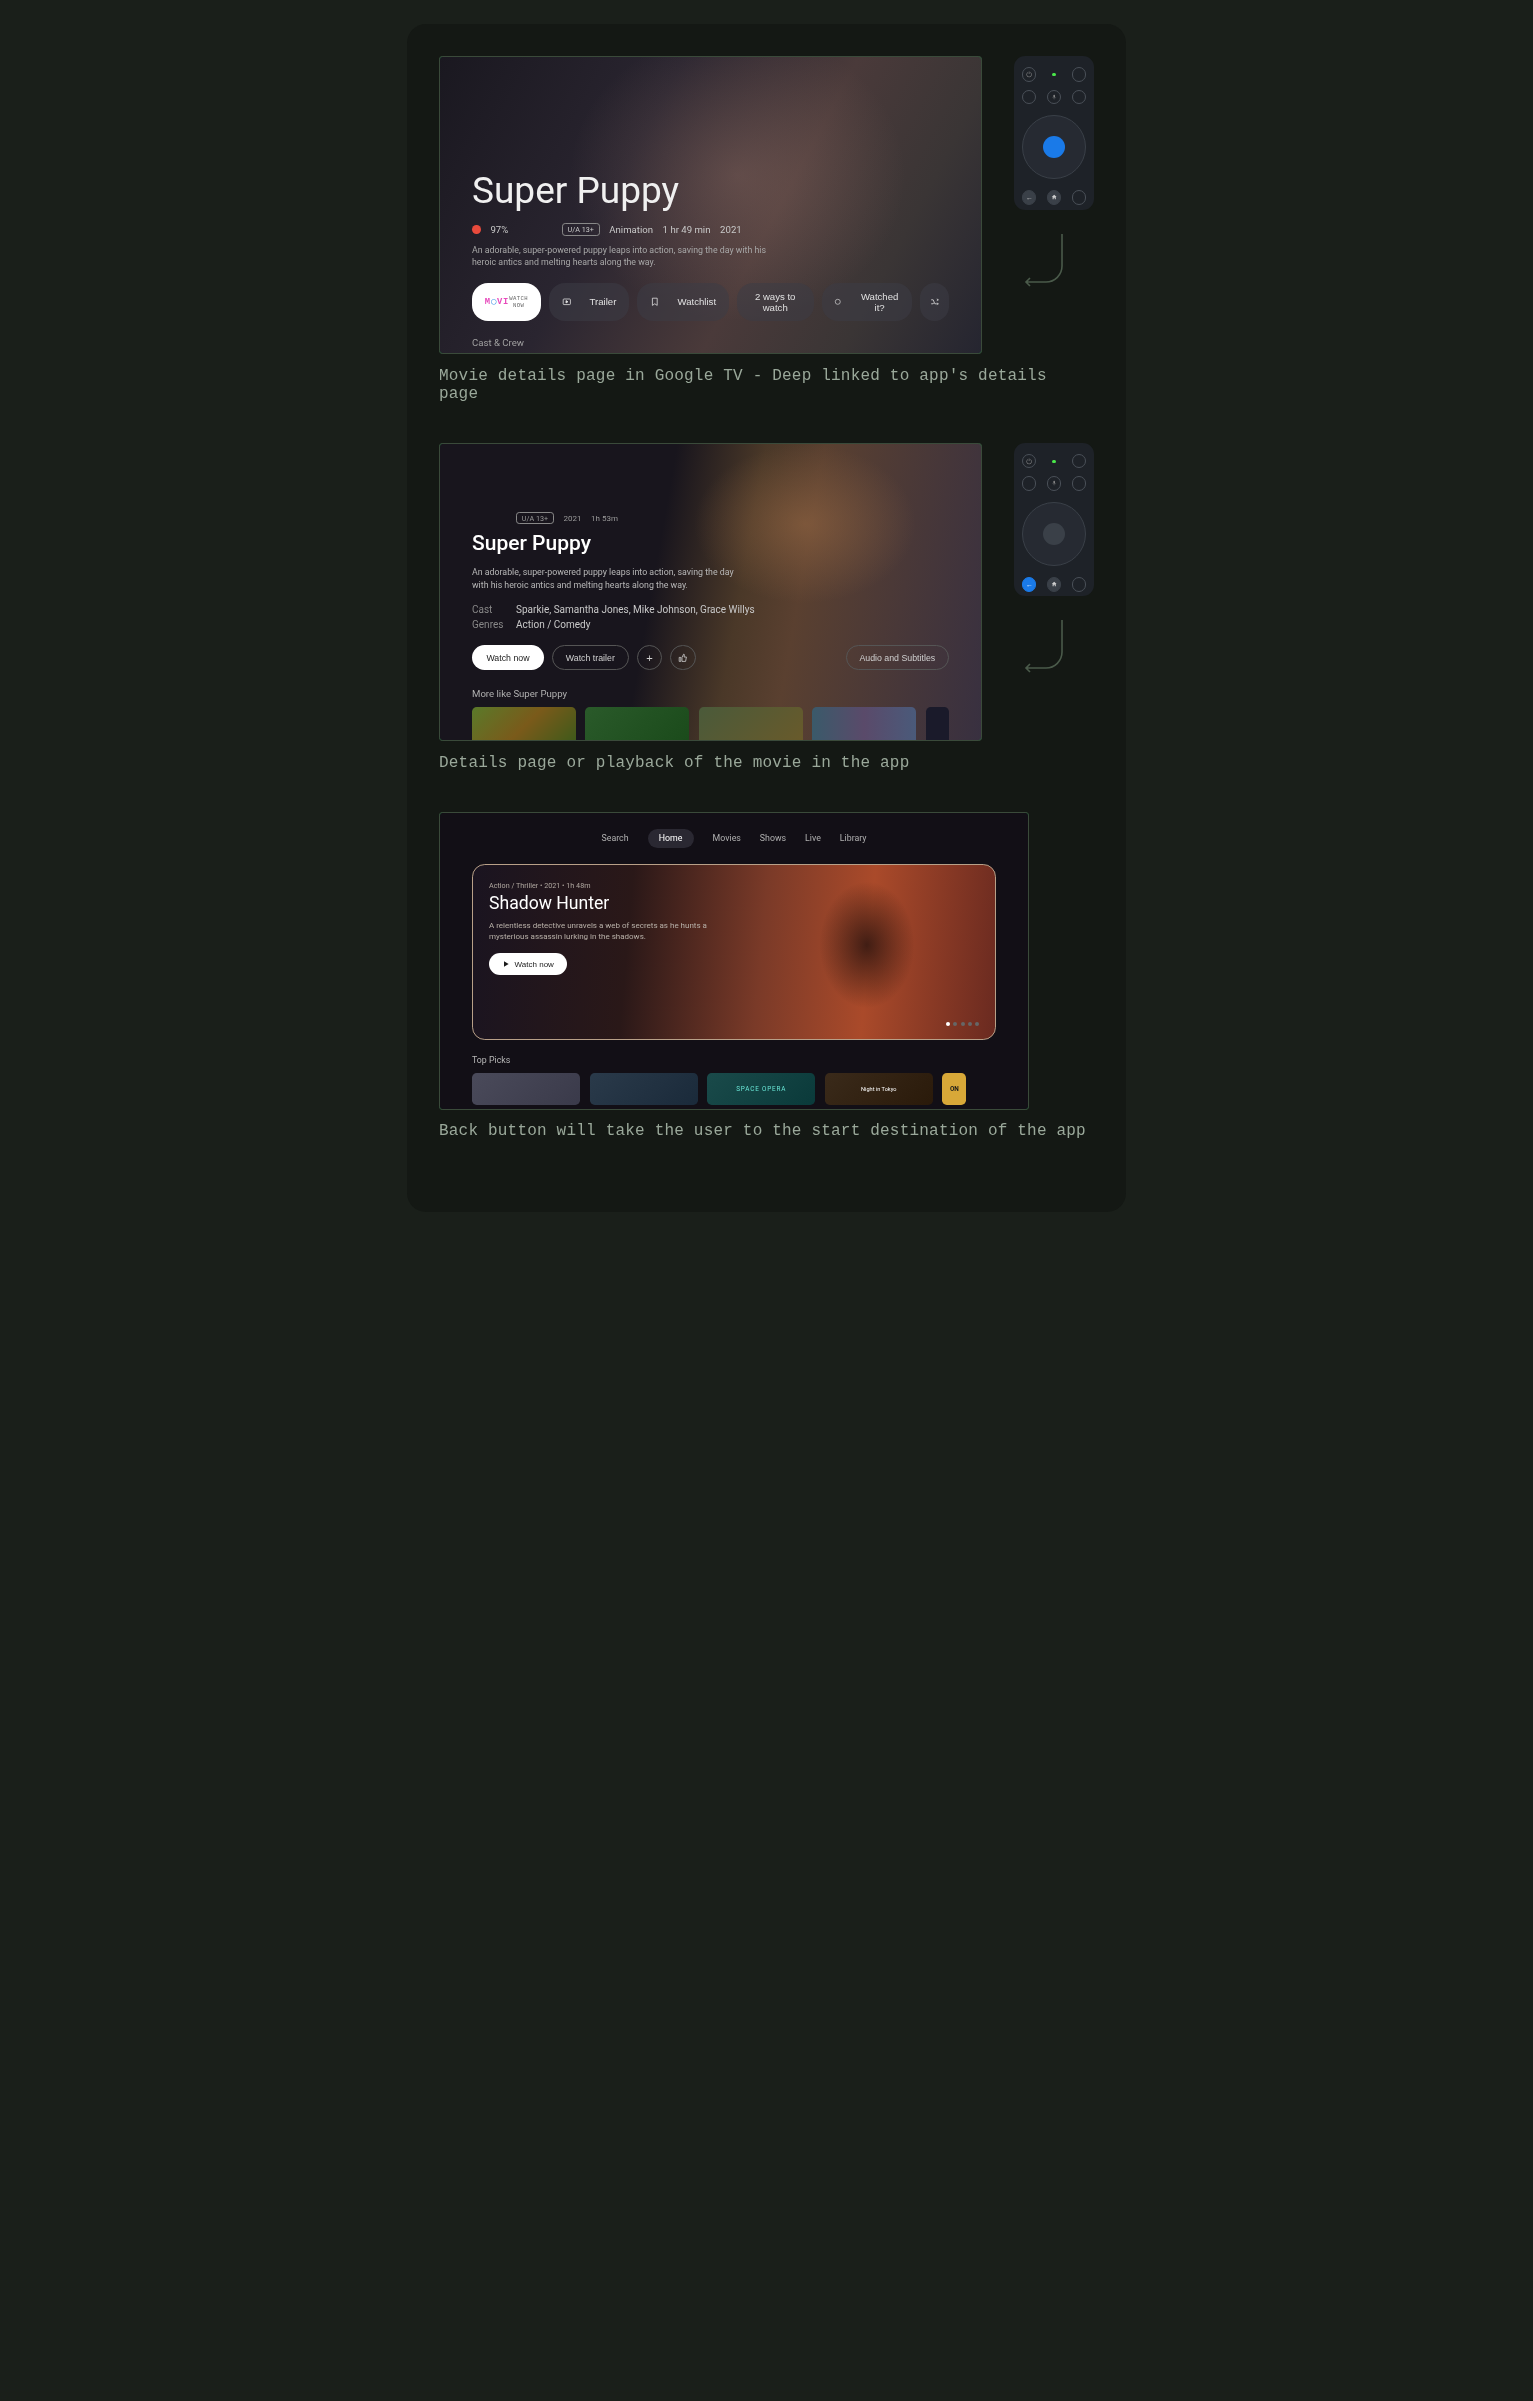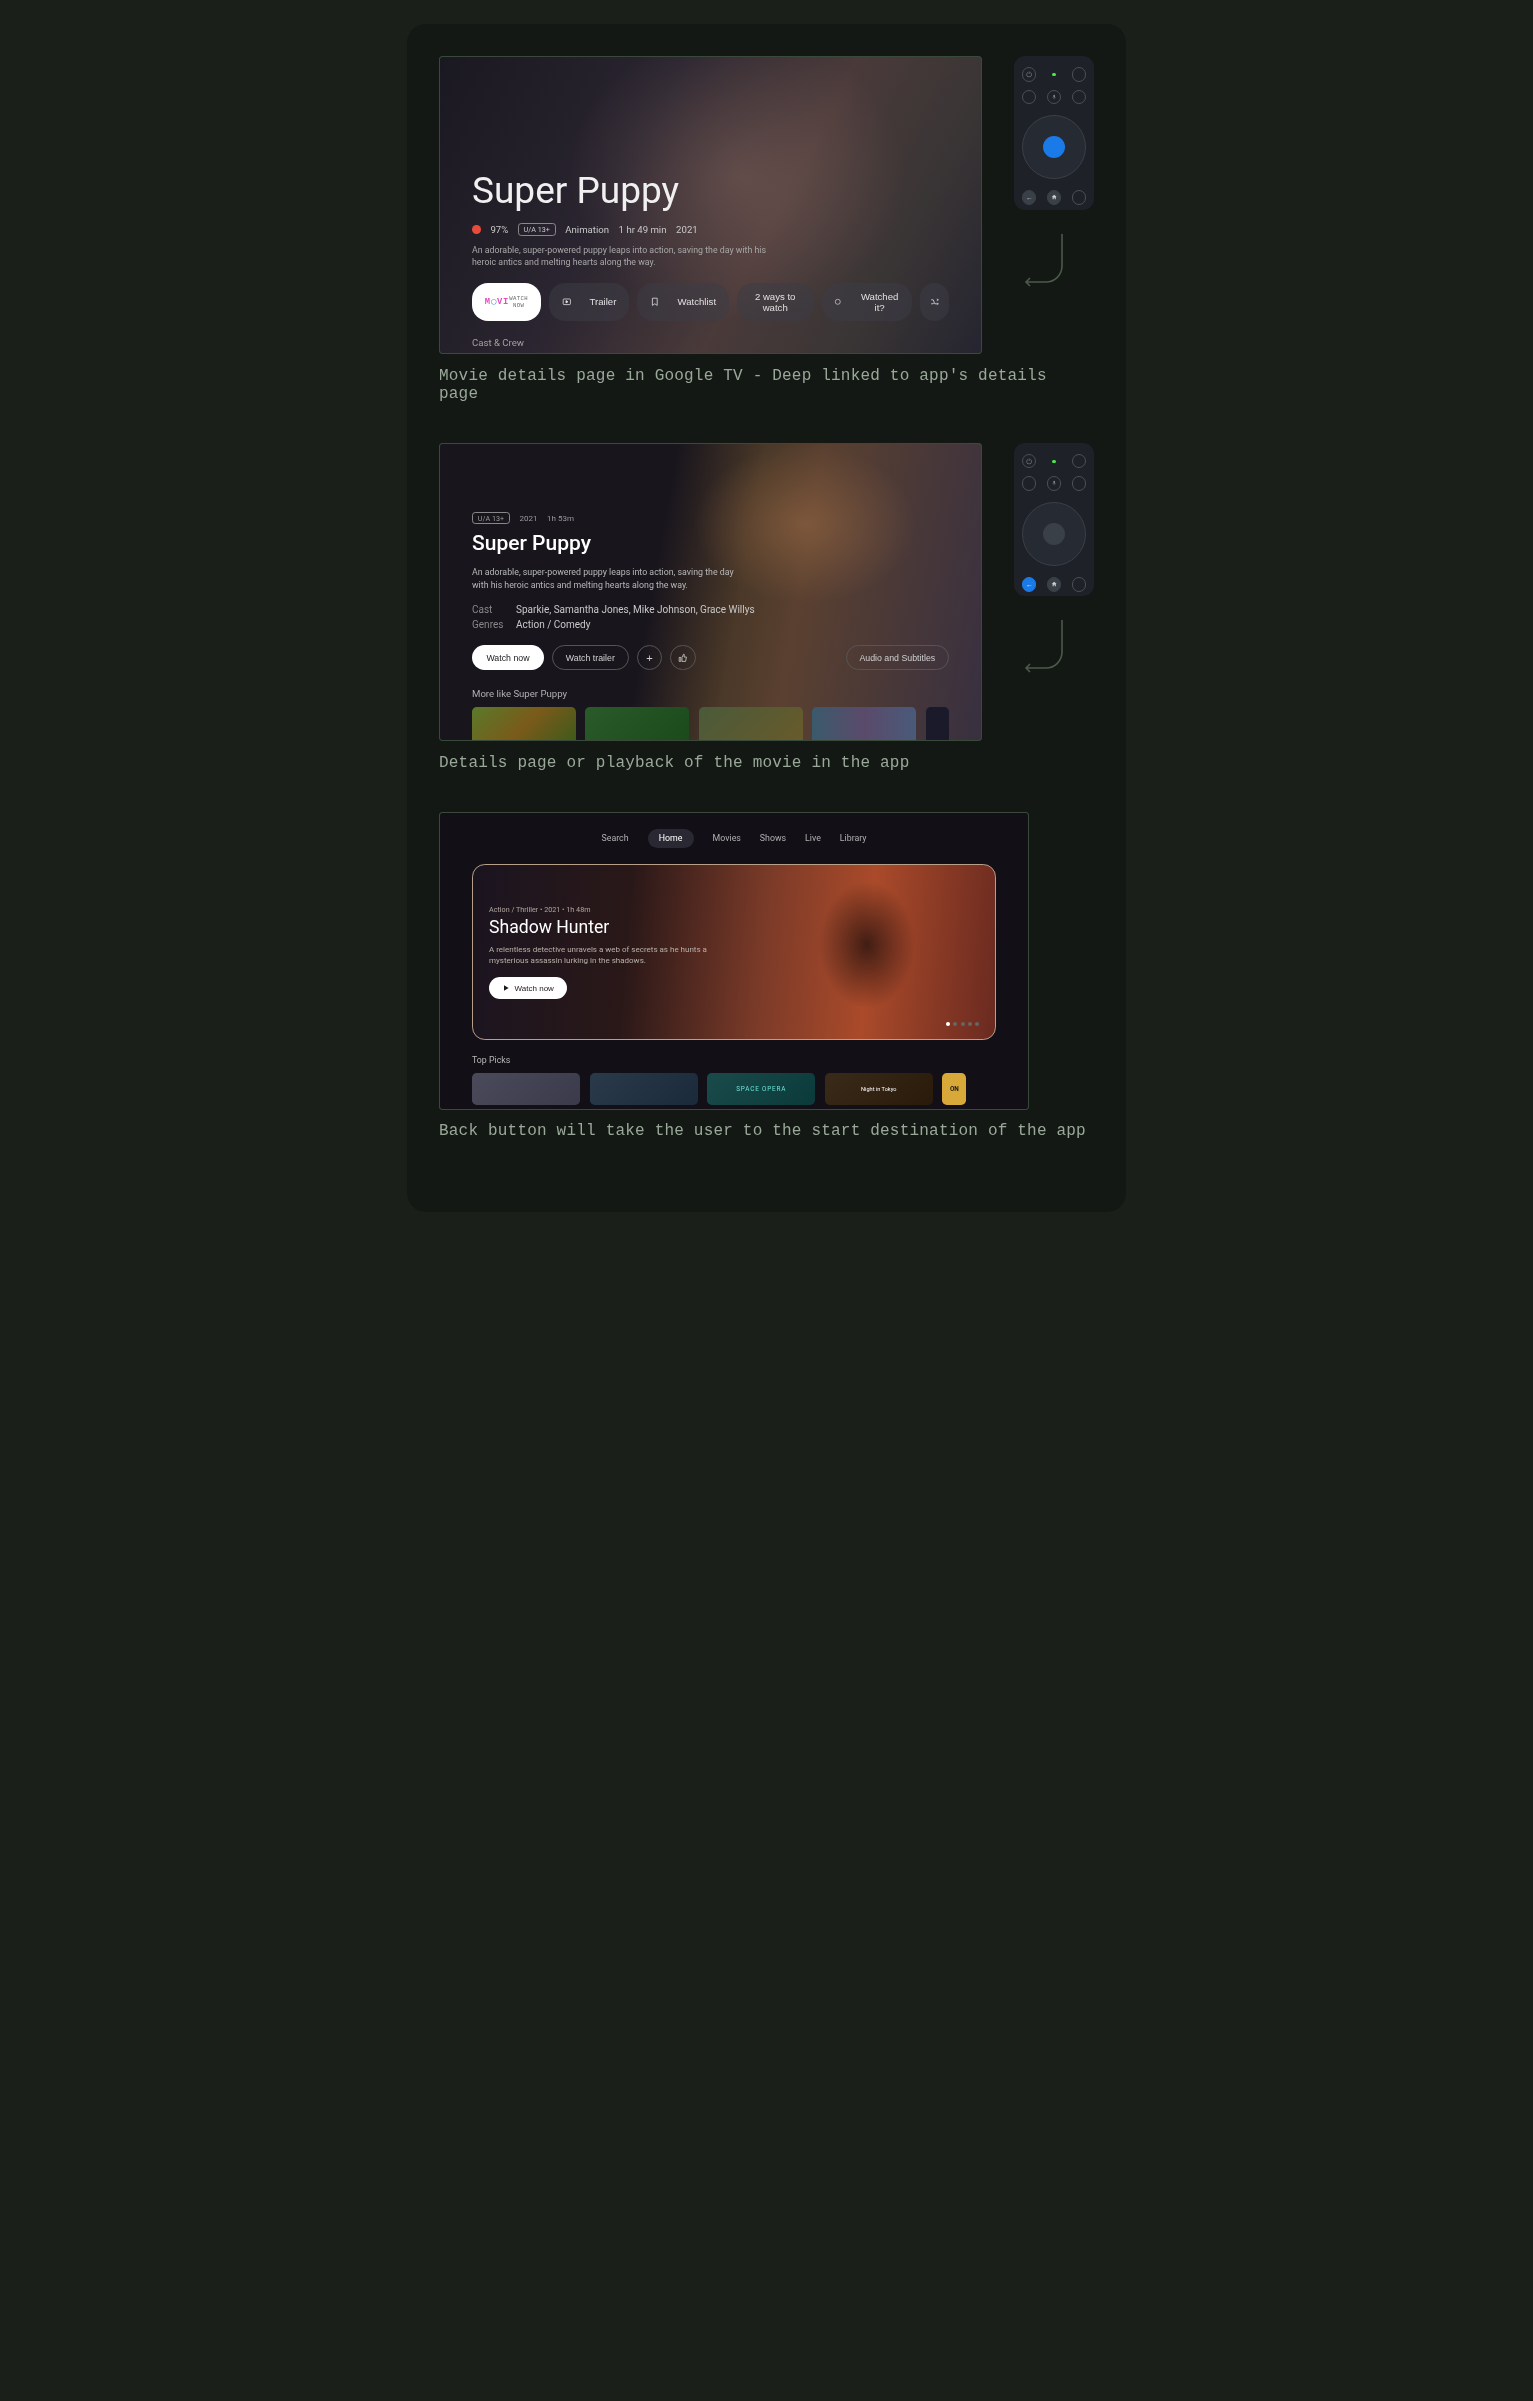--- a/index.html
+++ b/index.html
@@ -44,21 +44,21 @@
 .screen1::before {
   content: '';
   position: absolute;
   inset: 0;
   background: radial-gradient(ellipse 240px 208px at 55% 40%, rgba(200,150,130,0.25) 0%, transparent 70%);
 }
 .screen1 .content { position: relative; z-index: 1; }
 .s1-title { font-size: 37px; font-weight: 400; color: #f0f0f0; margin-top: 80px; margin-bottom: 11.2px; }
 .s1-meta { display: flex; align-items: center; gap: 9.6px; font-size: 9.6px; color: #c8c8c8; margin-bottom: 8px; }
 .tomato { width: 8.8px; height: 8.8px; background: #e84a3c; border-radius: 50%; display: inline-block; }
-.rating-box { border: 0.8px solid #888; border-radius: 3.2px; padding: 0.8px 4.8px; font-size: 7.2px; }
+.rating-box { border: 0.8px solid #888; border-radius: 3.2px; padding: 0.8px 4.8px; font-size: 7.2px; margin-left: 44px; }
 .s1-desc { font-size: 8.8px; color: #a8a8a8; max-width: 304px; line-height: 1.4; margin-bottom: 14.4px; }
 .s1-buttons { display: flex; gap: 8px; margin-bottom: 16px; }
 .btn-pill {
   border-radius: 16px;
   padding: 8px 12.8px;
   font-size: 9.6px;
   background: rgba(60,60,70,0.55);
   color: #e0e0e0;
   display: inline-flex;
   align-items: center;
@@ -120,21 +120,21 @@
 .s3-nav-active { background: #2a2832; padding: 4.8px 11.2px; border-radius: 11.2px; color: #fff; }
 .hero-card {
   border: 1.6px solid #b8a088;
   border-radius: 12.8px;
   height: 176px;
   background: linear-gradient(95deg, #1a1420 0%, #2a1818 30%, #7a3a28 55%, #aa4a2a 75%, #6a2a20 100%);
   padding: 16px;
   position: relative;
   display: flex;
   flex-direction: column;
-  justify-content: center;
+  justify-content: flex-start;
 }
 .hero-card::before {
   content: '';
   position: absolute;
   top: 16px; right: 80px; width: 96px; height: 128px;
   background: radial-gradient(ellipse at center, rgba(20,10,10,0.7) 0%, transparent 70%);
 }
 .hero-meta { font-size: 7.2px; color: #b0a8a0; margin-bottom: 3.2px; }
 .hero-title { font-size: 17.6px; font-weight: 400; color: #fff; margin-bottom: 6.4px; }
 .hero-desc { font-size: 8px; color: #b8b0a8; max-width: 224px; line-height: 1.4; margin-bottom: 11.2px; }

